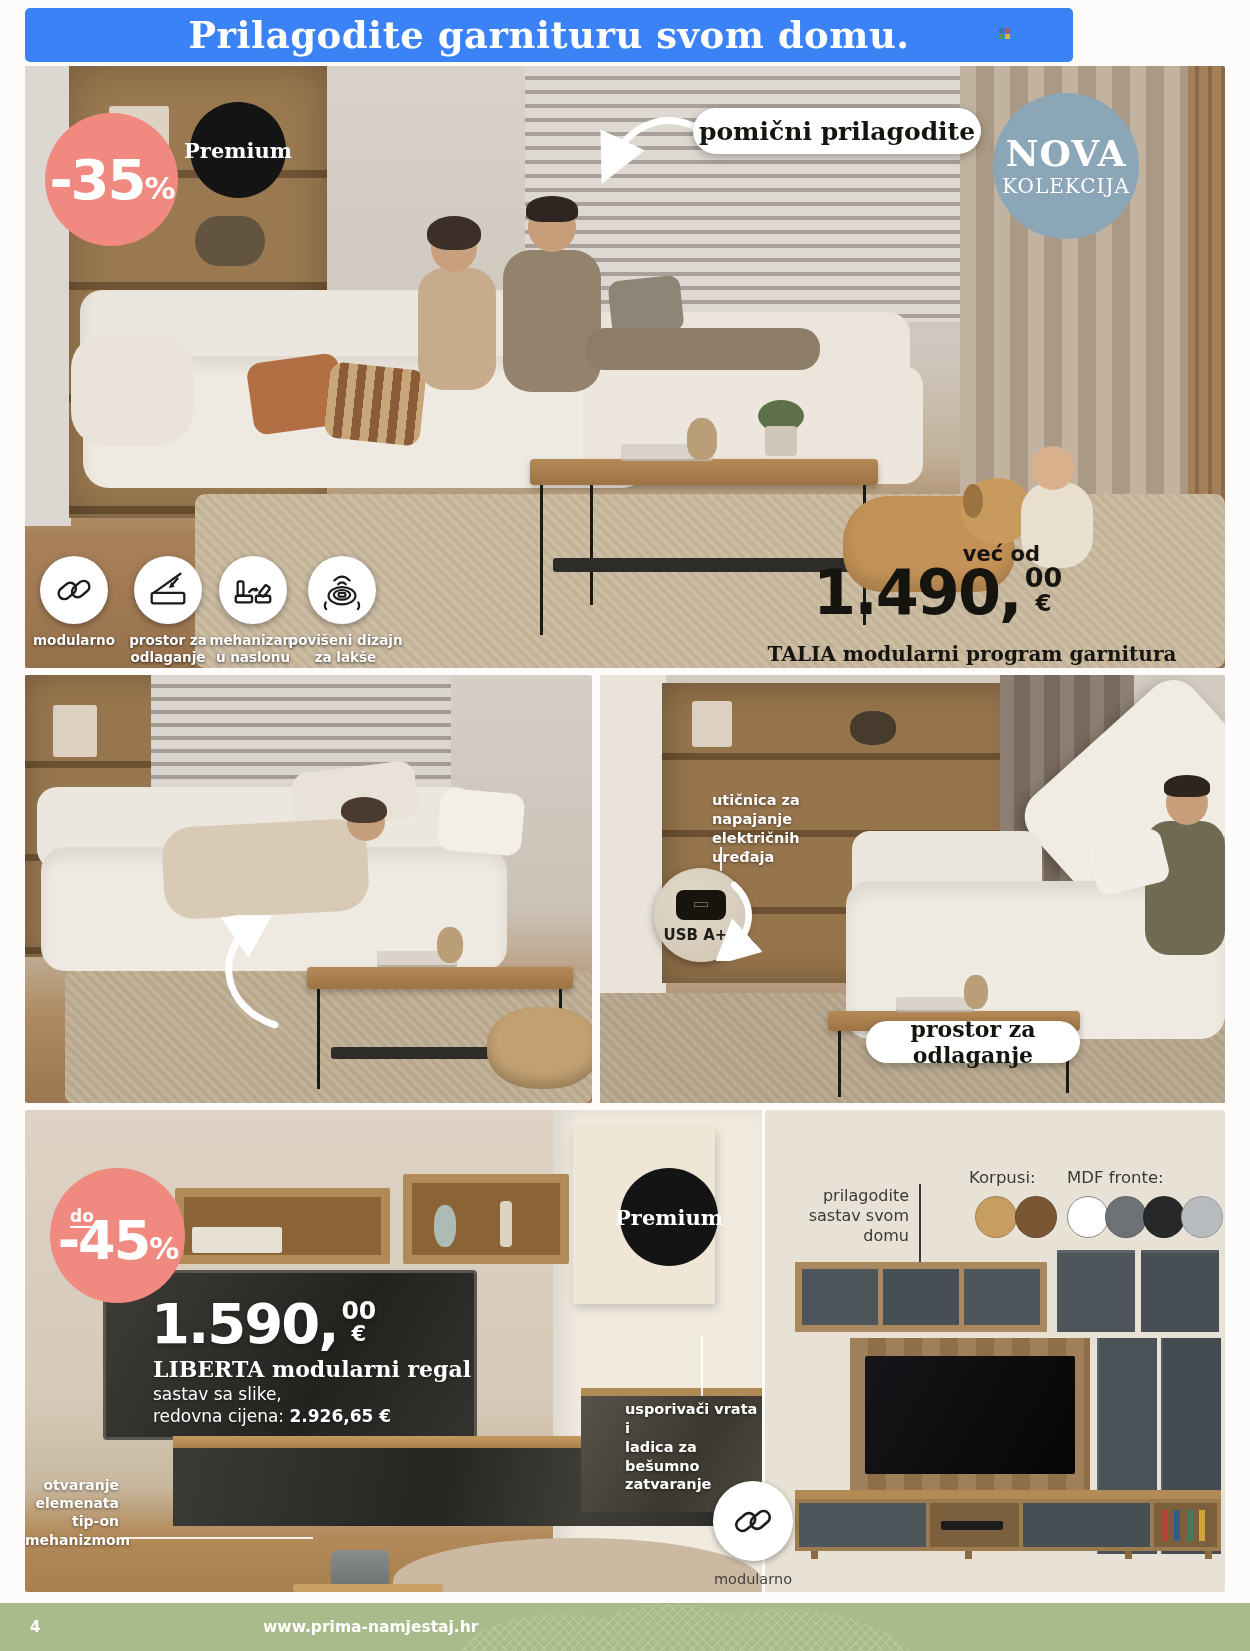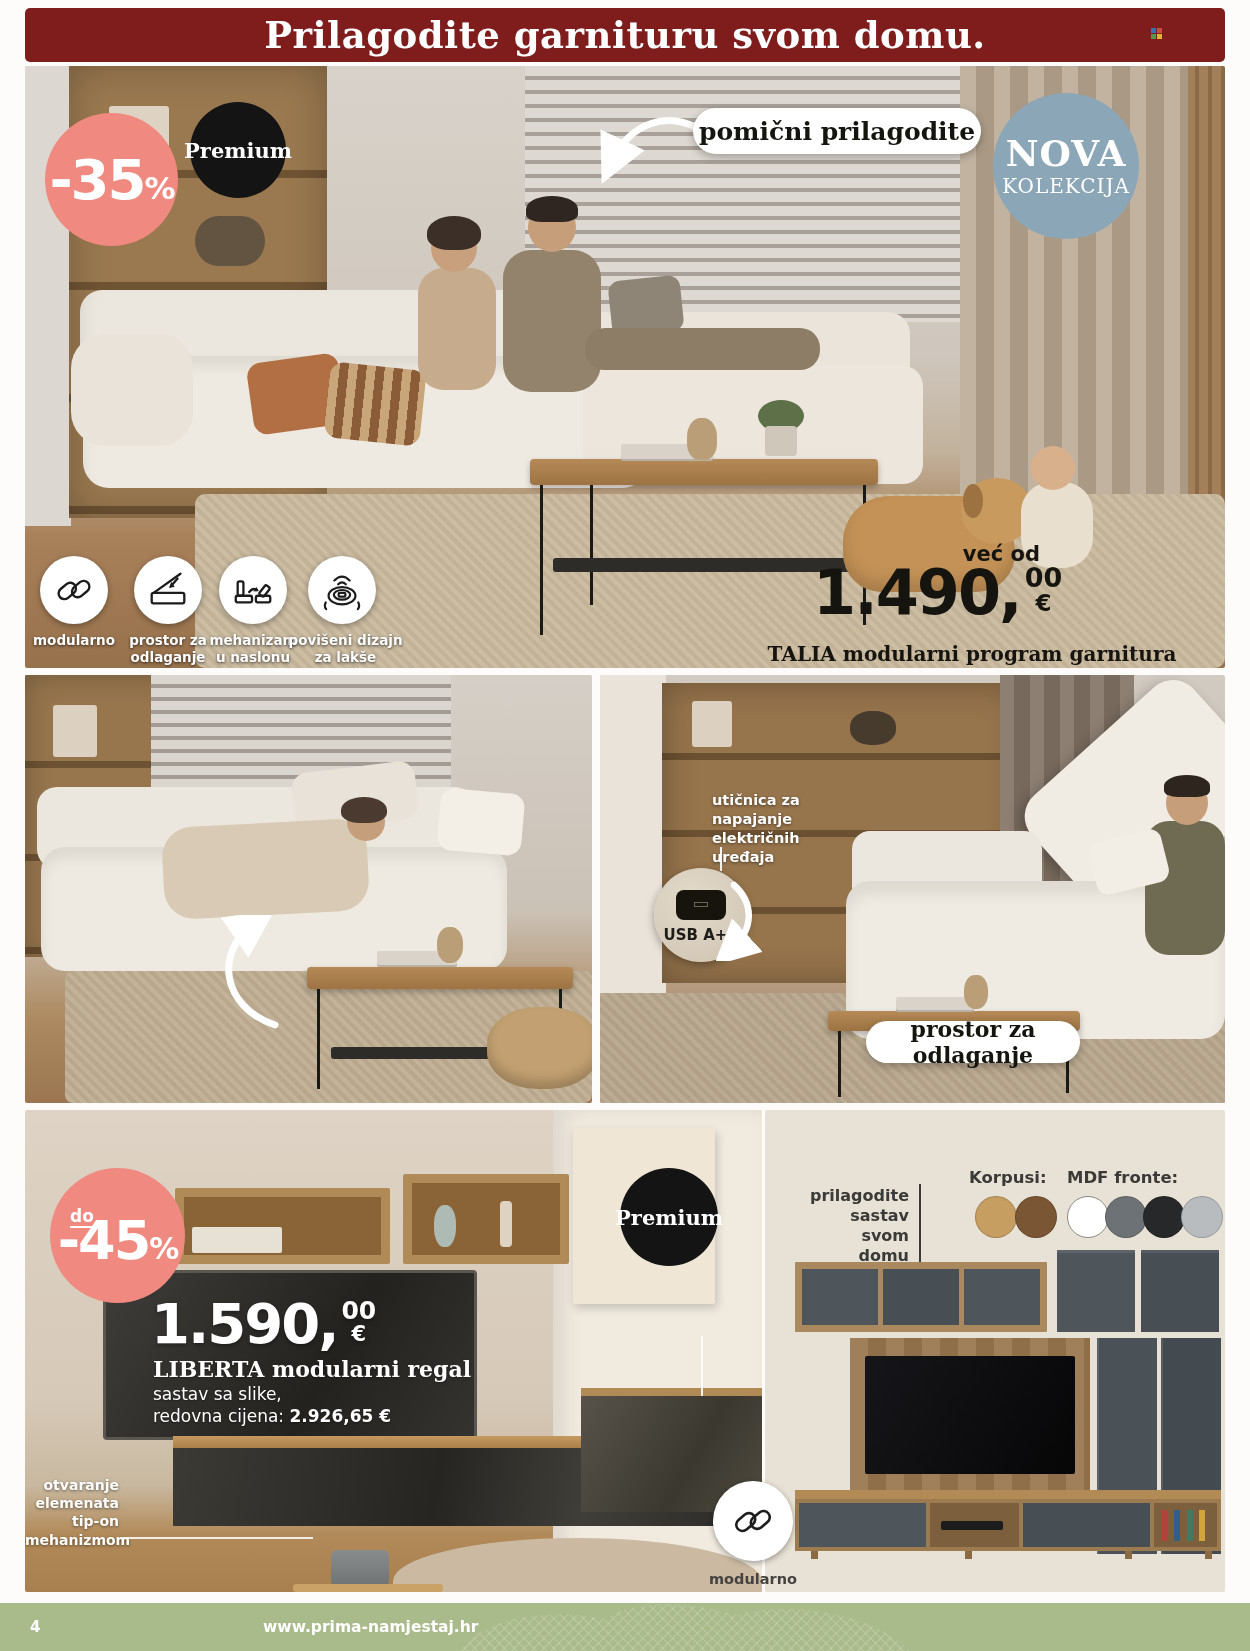--- a/index.html
+++ b/index.html
@@ -6,28 +6,28 @@
   html,body{width:1250px;height:1651px}
   body{position:relative;background:#fdfcfa;font-family:"DejaVu Sans","Liberation Sans",sans-serif;color:#1d1d1b;overflow:hidden}
   .s{position:absolute}
   .photo{position:absolute;overflow:hidden;border-radius:2px}
   .serif{font-family:"DejaVu Serif","Liberation Serif",serif}
   .badge{position:absolute;border-radius:50%;display:flex;flex-direction:column;align-items:center;justify-content:center;color:#fff;text-align:center}
   .pill{position:absolute;background:#fff;border-radius:30px;display:flex;align-items:center;justify-content:center;text-align:center;font-family:"DejaVu Serif","Liberation Serif",serif;font-weight:bold;color:#15150f;box-shadow:0 3px 8px rgba(0,0,0,.28);white-space:pre-line}
   .icircle{position:absolute;background:#fff;border-radius:50%;display:flex;align-items:center;justify-content:center;box-shadow:0 2px 6px rgba(0,0,0,.35)}
   .cap{position:absolute;text-align:center;color:#fff;font-size:13.5px;font-weight:bold;line-height:1.25;white-space:pre-line;text-shadow:0 1px 3px rgba(0,0,0,.7)}
   .note{position:absolute;color:#fff;font-weight:bold;white-space:pre-line;text-shadow:0 1px 3px rgba(0,0,0,.5);line-height:1.3}
-  .dnote{position:absolute;color:#3a3a38;font-weight:bold;white-space:pre-line;line-height:1.25}
+  .dnote{position:absolute;color:#3a3a38;font-weight:normal;white-space:pre-line;line-height:1.25}
   .swatch{position:absolute;width:42px;height:42px;border-radius:50%;border:1px solid rgba(0,0,0,.18)}
   .legl{width:3px;background:#191916;position:absolute}
 </style>
 </head>
 <body>
 
-<div class="s" style="left: 25px; top: 8px; width: 1200px; height: 54px; border-radius: 5px; background: #7f1d1d;">
+<div class="s" style="left: 25px; top: 8px; width: 1048px; height: 54px; border-radius: 5px; background: #3b82f6;">
   <div class="serif" style="width:100%;height:54px;line-height:54px;text-align:center;color:#fff;font-size:37px;font-weight:bold;letter-spacing:.5px">Prilagodite garnituru svom domu.</div>
   <div class="s" style="right:62px;top:20px;width:12px;height:12px">
     <div class="s" style="left:0;top:0;width:5px;height:5px;background:#3a6fb0"></div>
     <div class="s" style="left:6px;top:0;width:5px;height:5px;background:#c94f44"></div>
     <div class="s" style="left:0;top:6px;width:5px;height:5px;background:#4f9a4c"></div>
     <div class="s" style="left:6px;top:6px;width:5px;height:5px;background:#e0b33a"></div>
   </div>
 </div>
 
 <div class="photo" style="left:25px;top:66px;width:1200px;height:602px;background:linear-gradient(180deg,#d8d2ca 0%,#cfc7bd 48%,#c2b29c 64%,#a8815a 78%,#97714c 100%)">
@@ -264,20 +264,23 @@
   <div class="s" style="left:128px;top:296px;font-size:17px;color:#fff;text-shadow:0 1px 2px rgba(0,0,0,.4)">
     <span>redovna cijena: </span><span style="font-weight:bold">2.926,65 €</span>
   </div>
 
   <div class="note" style="left:0;top:366px;width:94px;text-align:right;font-size:14px">otvaranje
 elemenata
 tip-on
 mehanizmom</div>
   <div class="s" style="left:98px;top:427px;width:190px;height:1.5px;background:rgba(255,255,255,.85)"></div>
   <div class="s" style="left:676px;top:226px;width:1.5px;height:60px;background:rgba(255,255,255,.9)"></div>
+  <div class="note" style="left:600px;top:290px;width:134px;font-size:14.5px">usporivači vrata i
+ladica za bešumno
+zatvaranje</div>
 </div>
 
 <div class="photo" style="left: 765px; top: 1110px; width: 460px; height: 482px; background: rgb(232, 225, 213);">
   <div class="dnote" style="left:36px;top:76px;width:108px;text-align:right;font-size:16px">prilagodite
 sastav svom
 domu</div>
   <svg class="s" style="left:148px;top:72px" width="14" height="128" viewBox="0 0 14 128">
     <defs>
         <marker id="ah4" markerWidth="7" markerHeight="7" refX="3.2" refY="3.5" orient="auto">
           <path d="M0 0 L7 3.5 L0 7 Z" fill="#3a3a38"></path>

